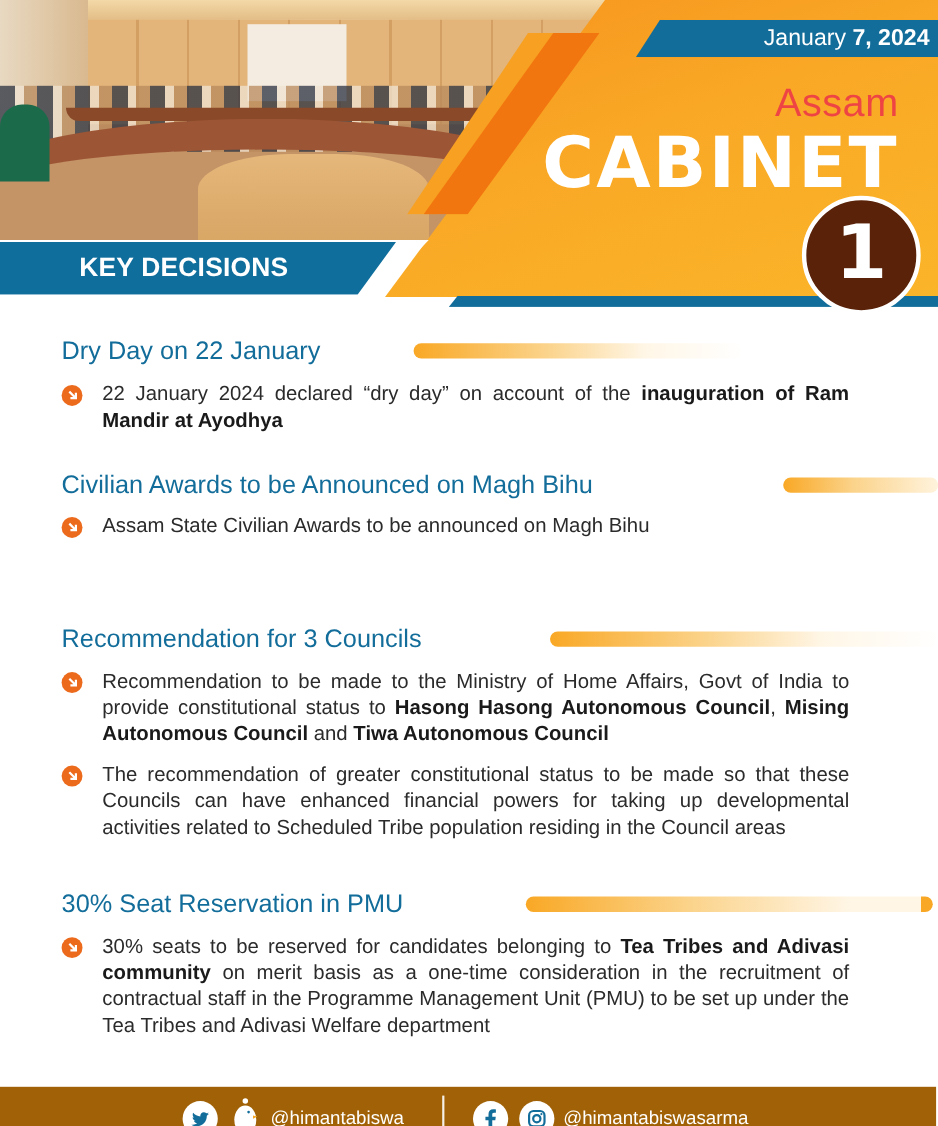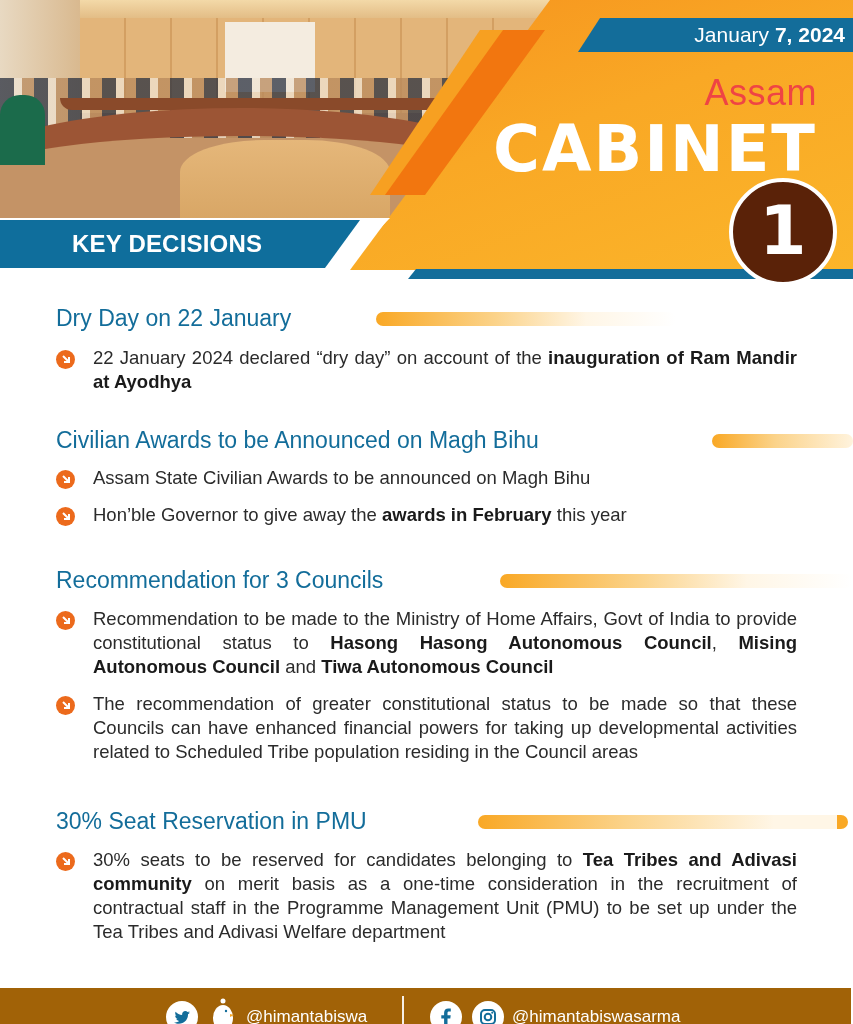--- a/index.html
+++ b/index.html
@@ -96,21 +96,21 @@
     .sec-head { position: relative; height: 36px; }
     .sec-title {
       position: absolute; left: 56px; top: 0; font-size: 23px; font-weight: 400;
       color: #136d9a; white-space: nowrap; line-height: 36px;
     }
     .sec-line {
       position: absolute; height: 14px; top: 12px; border-radius: 7px;
       background: linear-gradient(90deg, #f9a825 0%, #fbd38a 40%, #fff6e6 70%, rgba(255,255,255,0) 100%);
     }
     .bullet {
-      position: relative; padding-left: 93px; padding-right: 56px;
+      position: relative; padding-left: 93px; padding-right: 81px;
       font-size: 18.5px; line-height: 24px; color: #2b2b2b; text-align: justify;
     }
     .bullet b { font-weight: 700; color: #1a1a1a; }
     .bullet .arrow {
       position: absolute; left: 56px; top: 4px; width: 19px; height: 19px; border-radius: 50%;
       background: #ec6a1c; color: #ffffff; font-size: 12px; font-weight: 700; line-height: 19px; text-align: center;
     }
     .bullet .arrow svg { display: block; margin: 4px auto 0; }
 
     
@@ -181,28 +181,20 @@
     <div class="sec-line" style="left:712px; width:141px; background: linear-gradient(90deg,#f9a825 0%,#fbd38a 45%,#fff3dd 100%);"></div>
   </div>
   <div class="bullet" style="margin-top:8px;">
     <span class="arrow">
       <svg width="10" height="10" viewBox="0 0 10 10">
           <path d="M2 2 L8 8 M8 3 L8 8 L3 8" stroke="#fff" stroke-width="2" fill="none"></path>
         </svg>
     </span>
     <span>Assam State Civilian Awards to be announced on Magh Bihu</span>
   </div>
-  <div class="bullet" style="margin-top:13px;">
-    <span class="arrow">
-      <svg width="10" height="10" viewBox="0 0 10 10">
-          <path d="M2 2 L8 8 M8 3 L8 8 L3 8" stroke="#fff" stroke-width="2" fill="none"></path>
-        </svg>
-    </span>
-    <span>Hon’ble Governor to give away the </span><b>awards in February</b><span> this year</span>
-  </div>
 </div>
 
 <div class="section" style="top:562px;">
   <div class="sec-head">
     <div class="sec-title">Recommendation for 3 Councils</div>
     <div class="sec-line" style="left:500px; width:353px;"></div>
   </div>
   <div class="bullet" style="margin-top:9px;">
     <span class="arrow">
       <svg width="10" height="10" viewBox="0 0 10 10">

